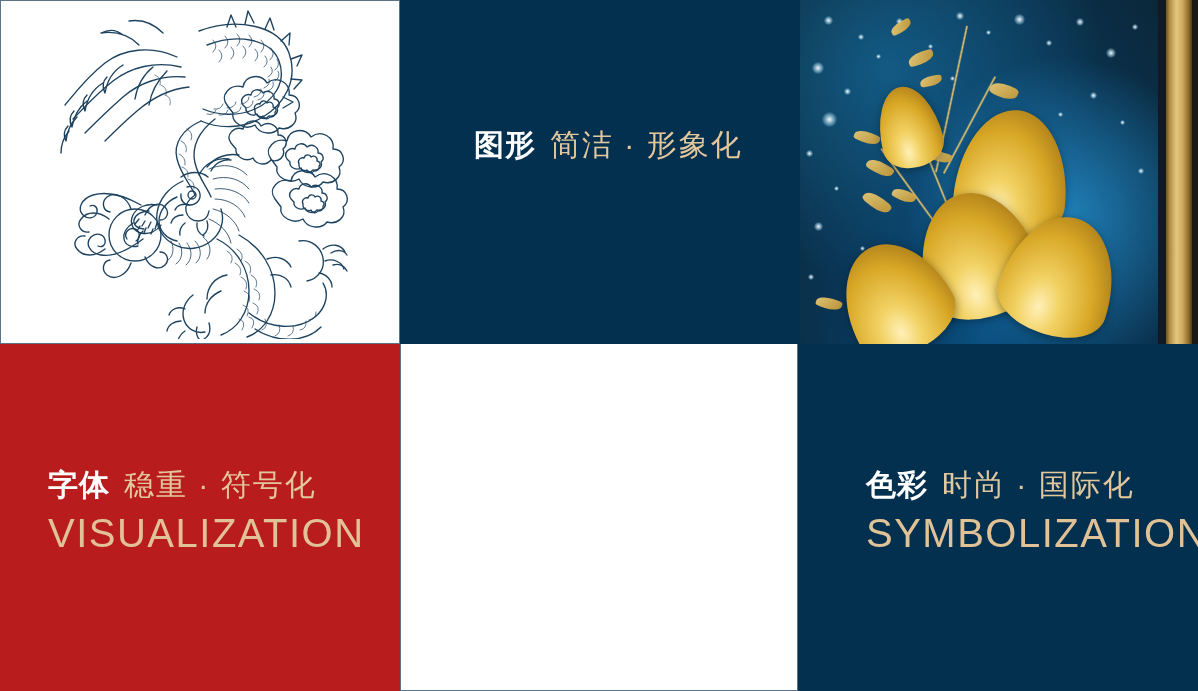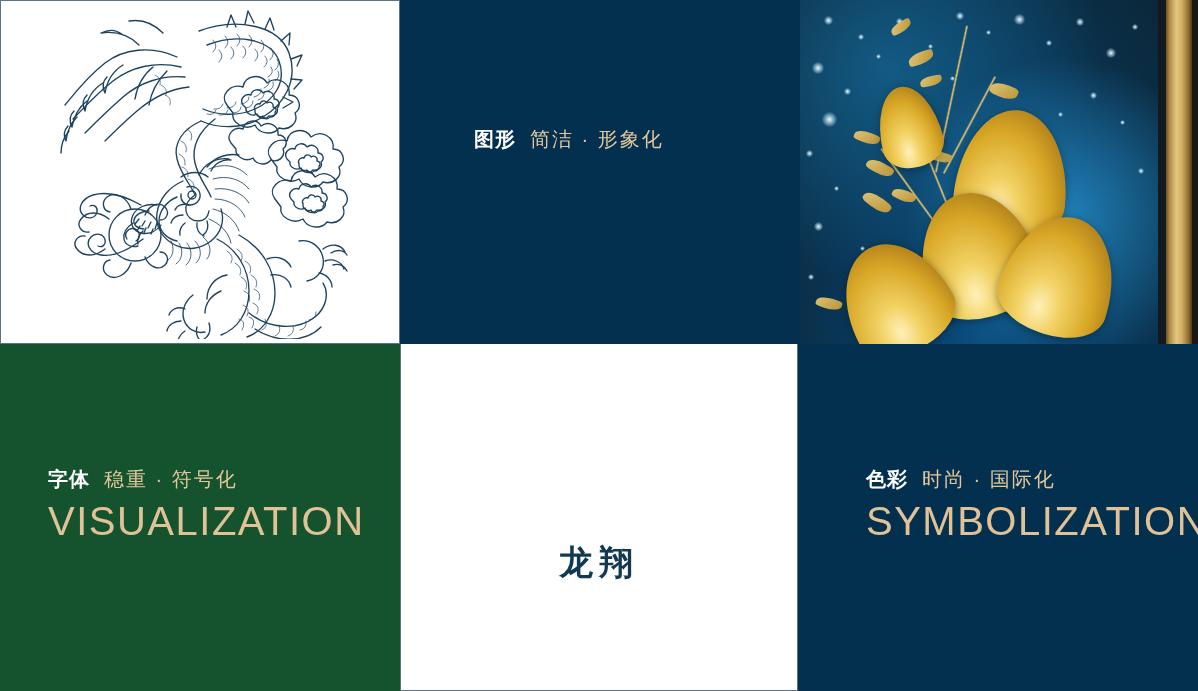--- a/index.html
+++ b/index.html
@@ -30,41 +30,41 @@
   .panel-tm {                      
     left: 400px; top: 0; width: 400px; height: 344px;
     background: #03304f;
   }
   .panel-tr {                      
     left: 800px; top: 0; width: 398px; height: 344px;
     background: #0b2336;
   }
   .panel-bl {                      
     left: 0; top: 344px; width: 400px; height: 347px;
-    background: #14532d;
+    background: #b91c1c;
   }
   .panel-bm {                      
     left: 400px; top: 344px; width: 398px; height: 347px;
     background: #ffffff;
     border-left: 1px solid #5a7387;
     border-right: 1px solid #5a7387;
     border-bottom: 1px solid #5a7387;
     box-sizing: border-box;
   }
   .panel-br {                      
     left: 798px; top: 344px; width: 400px; height: 347px;
     background: #03304f;
   }
 
   
   .text-block { position: absolute; line-height: 1; }
 
   .cn-line {
     white-space: nowrap;
-    font-size: 20px;
+    font-size: 30px;
     line-height: 1.15;
     margin-bottom: 10px;
   }
   .cn-key {
     font-weight: bold;
     color: #ffffff;
     letter-spacing: 1px;
   }
   .cn-sub {
     color: #e3c79c;
@@ -401,21 +401,20 @@
     <div class="text-block bl-text" style="top:124px;">
       <div class="cn-line">
         <span class="cn-key">字体</span><span class="cn-sub">稳重 · 符号化</span>
       </div>
       <div class="en-line">VISUALIZATION</div>
     </div>
   </div>
 
   <div class="panel panel-bm">
     <div class="brand">
-      <div class="brand-cn">龙翔</div>
     </div>
   </div>
 
   <div class="panel panel-br">
     <div class="text-block br-text" style="top:124px;">
       <div class="cn-line">
         <span class="cn-key">色彩</span><span class="cn-sub">时尚 · 国际化</span>
       </div>
       <div class="en-line">SYMBOLIZATION</div>
     </div>

